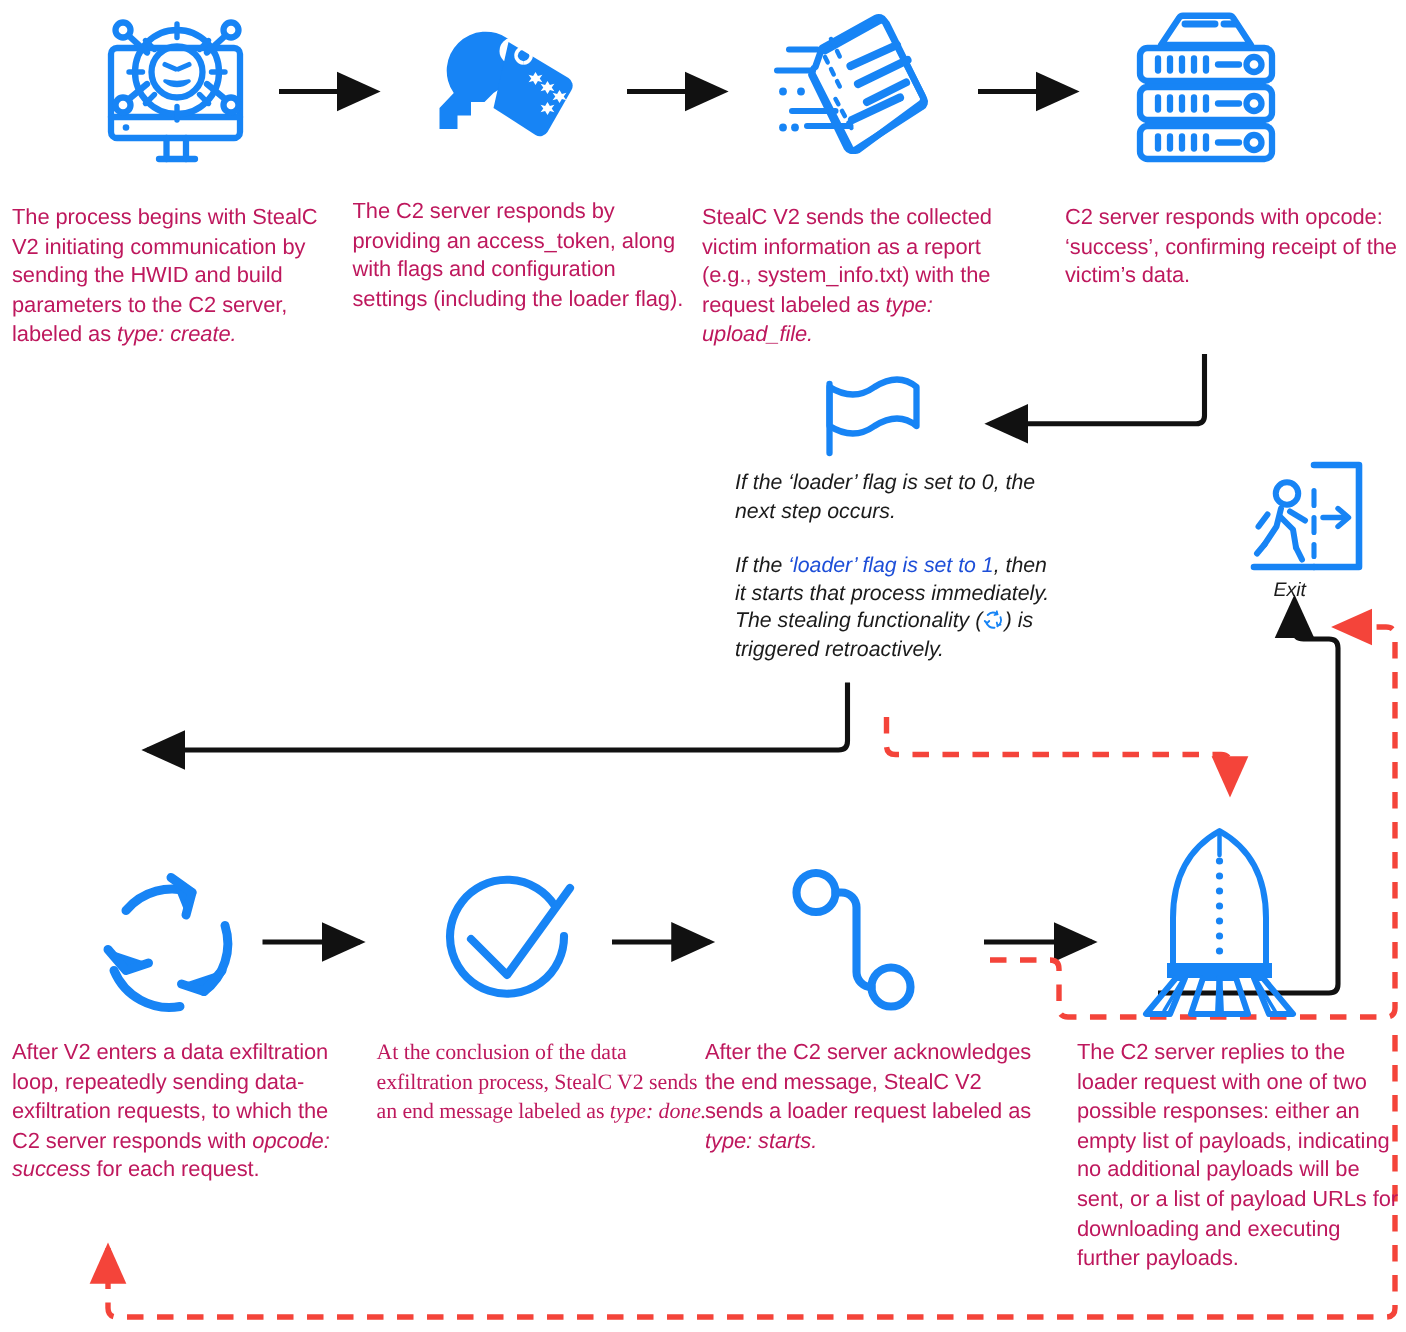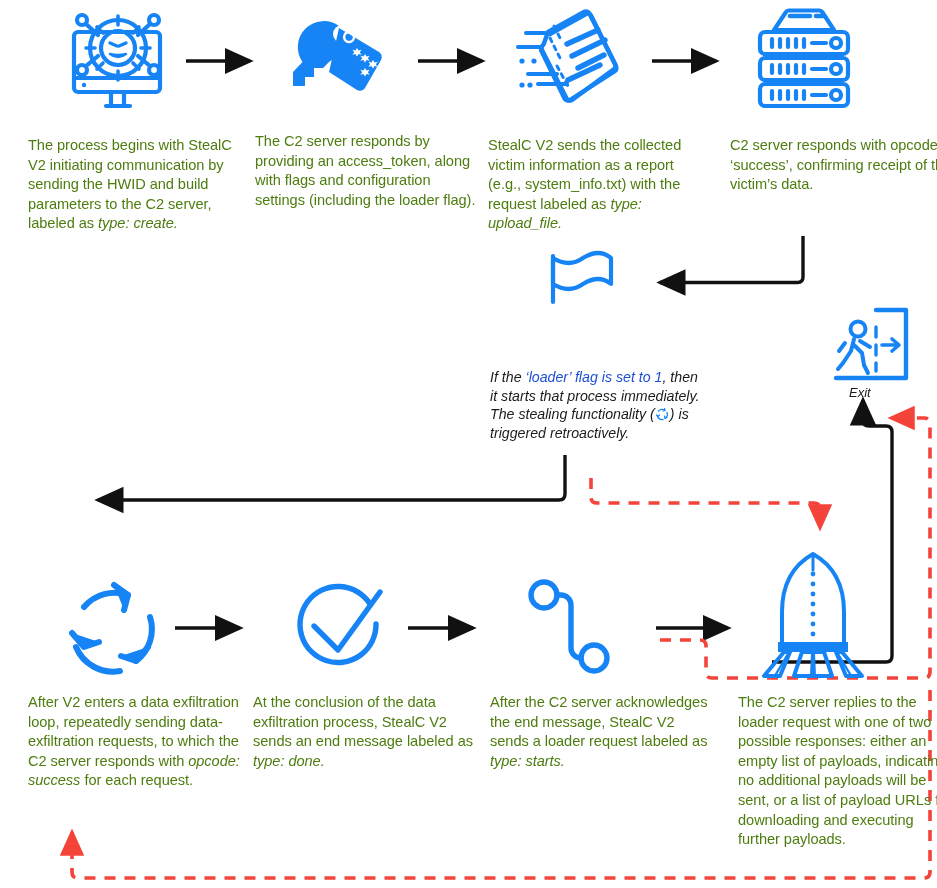--- a/index.html
+++ b/index.html
@@ -28,23 +28,22 @@
     display: flex;
     align-items: center;
     justify-content: center;
   }
   .icon-box svg { display: block; }
 
   .caption {
     position: absolute;
     font-size: 14.6px;
     line-height: 19.6px;
-    color: #4d7c0f;
+    color: #be185d;
     letter-spacing: -0.05px;
-    margin-left: 20px;
   }
   .caption em { font-style: italic; }
 
   .note {
     position: absolute;
     font-size: 14.2px;
     line-height: 18.6px;
     font-style: italic;
     color: #1b1b1b;
   }
@@ -242,20 +241,23 @@
     <span>C2 server responds with opcode: ‘success’, confirming receipt of the victim’s data.</span>
   </div>
 
   <div class="icon-box" style="left:540px; top:250px; width:86px; height:56px;">
     <svg width="86" height="56" viewBox="0 0 86 56" fill="none" stroke="#1784f5" stroke-width="4.2" stroke-linecap="round" stroke-linejoin="round">
       <line x1="13" y1="6" x2="13" y2="52"></line>
       <path d="M13,8 q16,10 30,0 q16,-10 28,0 v26 q-12,-10 -28,0 q-14,10 -30,0 z"></path>
     </svg>
   </div>
 
+  <div class="note" style="left:490px; top:313px; width:215px;">
+    <span>If the ‘loader’ flag is set to 0, the next step occurs.</span>
+  </div>
 
   <div class="note" style="left:490px; top:368px; width:215px;">
     <span>If the </span><span class="hl">‘loader’ flag is set to 1</span><span>, then it starts that process immediately. The stealing functionality (</span><span class="inline-loop"><svg width="15" height="15" viewBox="0 0 30 30" fill="none" stroke="#1784f5" stroke-width="2.6" stroke-linecap="round">
           <path d="M7,8 a10,10 0 0 1 12,-2"></path>
           <path d="M24,11 a10,10 0 0 1 -4,12"></path>
           <path d="M16,25 a10,10 0 0 1 -11,-7"></path>
           <path d="M19,3 l1,4 l-4,1" stroke-width="2.4"></path>
           <path d="M24,21 l-4,1 l-1,-4" stroke-width="2.4"></path>
           <path d="M3,16 l3,3 l3,-3" stroke-width="2.4"></path>
         </svg></span><span>) is triggered retroactively.</span>
@@ -327,21 +329,21 @@
       <path d="M66,102 L74,126 h-18 l-1,-24 z"></path>
       <line x1="30" y1="104" x2="18" y2="124" stroke-width="2.4"></line>
       <line x1="80" y1="104" x2="92" y2="124" stroke-width="2.4"></line>
     </svg>
   </div>
 
   <div class="caption" style="left:8px; top:693px; width:222px;">
     <span>After V2 enters a data exfiltration loop, repeatedly sending data-exfiltration requests, to which the C2 server responds with </span><em>opcode: success</em><span> for each request.</span>
   </div>
 
-  <div class="caption" style="left:233px; top:693px; width:225px;">
+  <div class="caption" style="left:251px; top:693px; width:225px;font-family:Liberation Serif, serif;">
     <span>At the conclusion of the data exfiltration process, StealC V2 sends an end message labeled as </span><em>type: done.</em>
   </div>
 
   <div class="caption" style="left:470px; top:693px; width:222px;">
     <span>After the C2 server acknowledges the end message, StealC V2 sends a loader request labeled as </span><em>type: starts.</em>
   </div>
 
   <div class="caption" style="left:718px; top:693px; width:218px;">
     <span> The C2 server replies to the loader request with one of two possible responses: either an empty list of payloads, indicating no additional payloads will be sent, or a list of payload URLs for downloading and executing further payloads.</span>
   </div>

